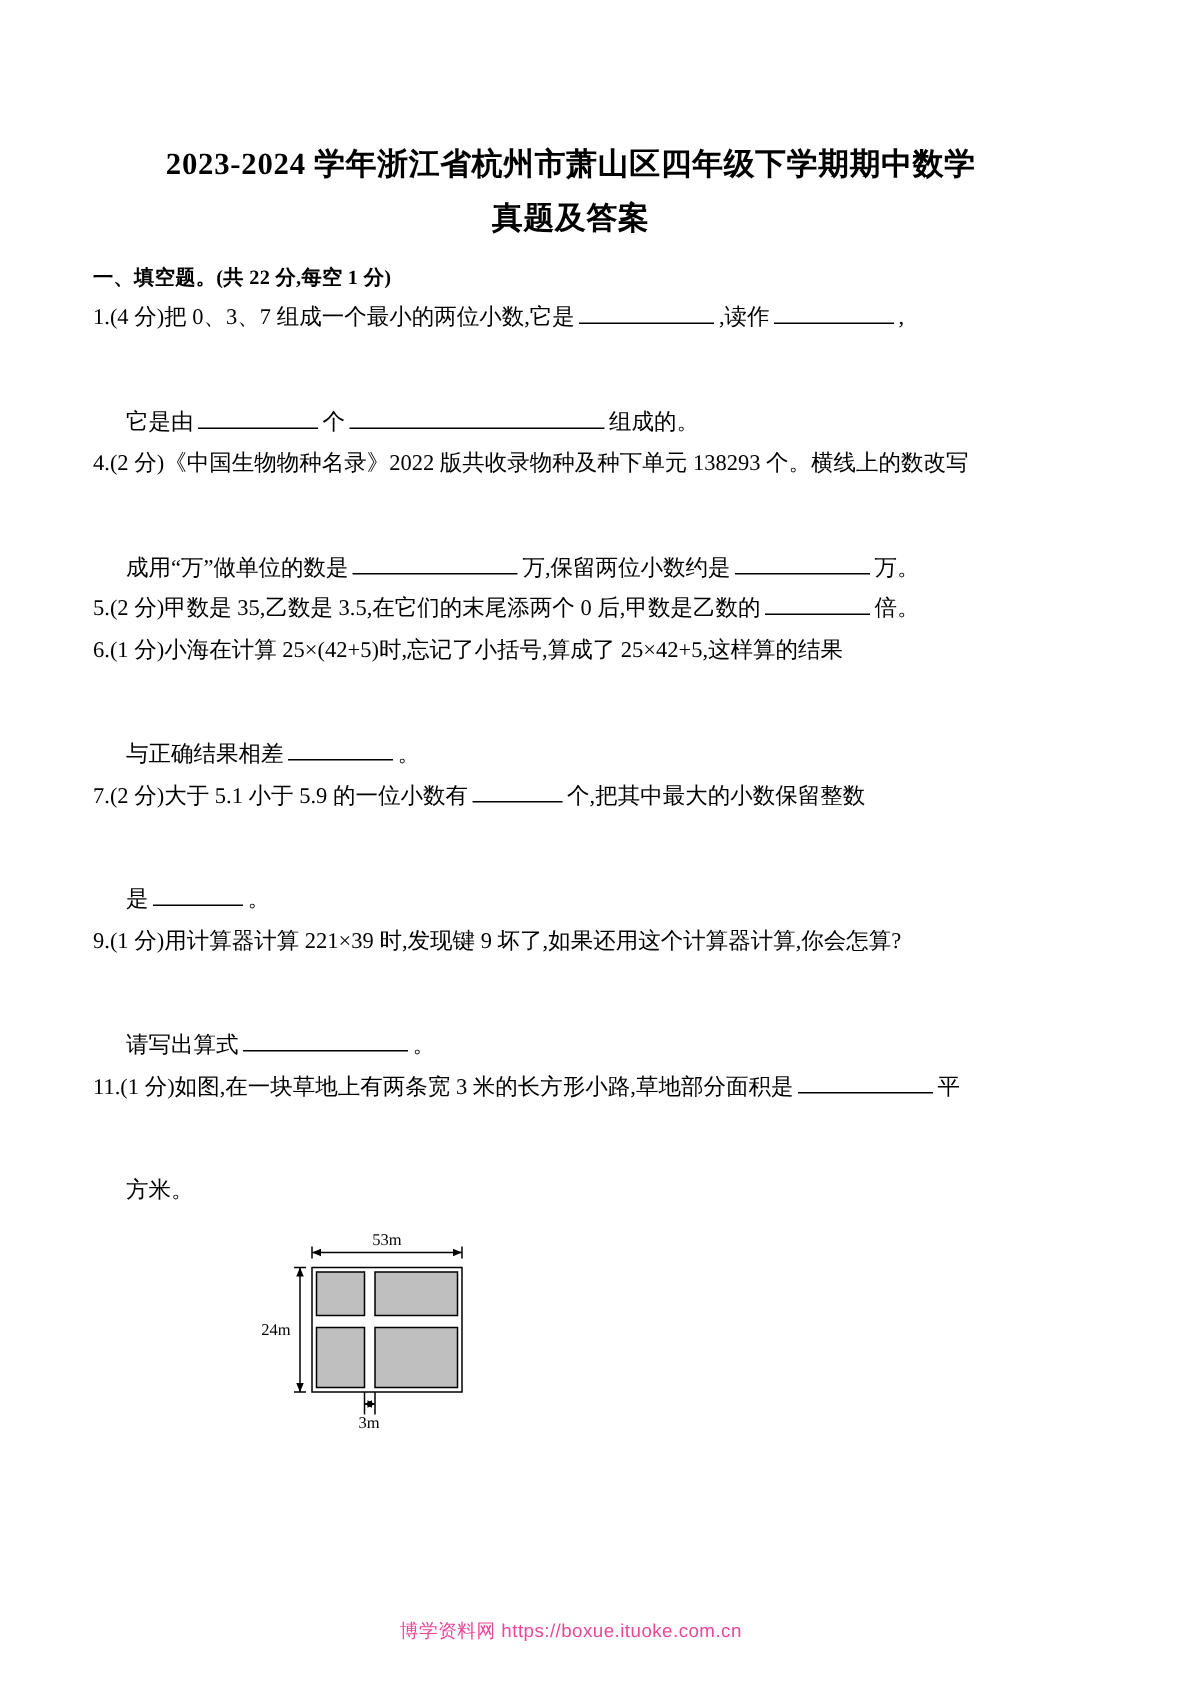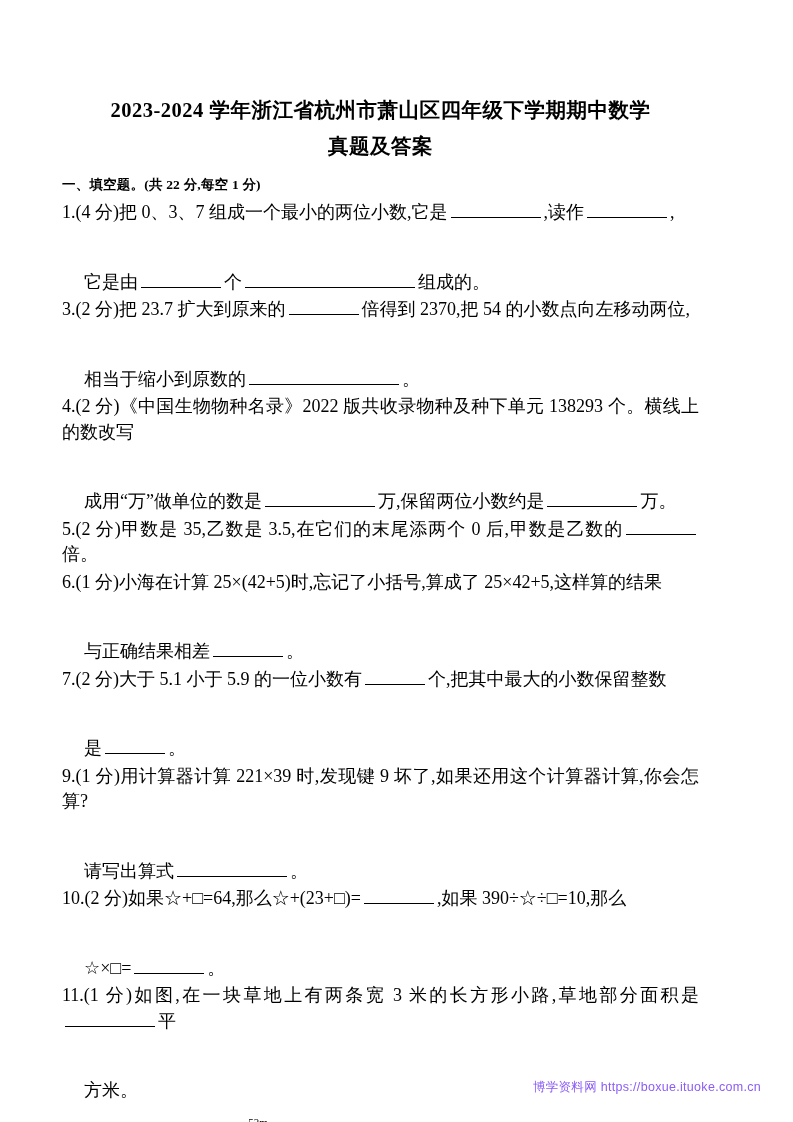--- a/index.html
+++ b/index.html
@@ -33,21 +33,21 @@
   }
   .title .l2 { display:block; }
   .section-head {
     font-size: 13.5px;
     font-weight: bold;
     margin-top: 12px;
     margin-bottom: 6px;
     letter-spacing: 0.2px;
   }
   .q {
-    font-size: 18px;
+    font-size: 15px;
     line-height: 25.5px;
     margin-bottom: 2px;
     text-align: justify;
   }
   .q .body { display: block; margin-top: 44px; }
   .indent { display:inline-block; width: 22px; }
   .blank {
     display: inline-block;
     border-bottom: 1px solid #000;
     vertical-align: baseline;
@@ -64,23 +64,23 @@
   .center-line { text-align: center; }
   .fig-wrap {
     margin-top: 10px;
     margin-left: 100px;
   }
   .footer {
     position: absolute;
     left: 0;
     right: 0;
     bottom: 26px;
-    text-align: right;
+    text-align: center;
     font-size: 12.5px;
-    color: #8b5cf6;
+    color: #ec4899;
     font-family: "Liberation Sans", sans-serif;
     letter-spacing: 0.3px;
   }
 </style>
 </head>
 <body>
 
 <div class="page">
 
   <div class="title">
@@ -91,26 +91,20 @@
   <div class="section-head">一、填空题。(共 22 分,每空 1 分)</div>
 
   <div class="q">
     <span>1.(4 分)把 0、3、7 组成一个最小的两位小数,它是</span><span class="blank b-90"></span><span>,读作</span><span class="blank b-80"></span><span>,</span>
     <span class="body">
       <span class="indent"></span><span>它是由</span><span class="blank b-80"></span><span>个</span><span class="blank b-170"></span><span>组成的。</span>
     </span>
   </div>
 
 
-  <div class="q">
-    <span>3.(2 分)把 23.7 扩大到原来的</span><span class="blank b-70"></span><span>倍得到 2370,把 54 的小数点向左移动两位,</span>
-    <span class="body">
-      <span class="indent"></span><span>相当于缩小到原数的</span><span class="blank b-150"></span><span>。</span>
-    </span>
-  </div>
 
   <div class="q">
     <span>4.(2 分)《中国生物物种名录》2022 版共收录物种及种下单元 138293 个。横线上的数改写</span>
     <span class="body">
       <span class="indent"></span><span>成用“万”做单位的数是</span><span class="blank b-110"></span><span>万,保留两位小数约是</span><span class="blank b-90"></span><span>万。</span>
     </span>
   </div>
 
   <div class="q">
     <span>5.(2 分)甲数是 35,乙数是 3.5,在它们的末尾添两个 0 后,甲数是乙数的</span><span class="blank b-70"></span><span>倍。</span>
@@ -131,26 +125,20 @@
   </div>
 
 
   <div class="q">
     <span>9.(1 分)用计算器计算 221×39 时,发现键 9 坏了,如果还用这个计算器计算,你会怎算?</span>
     <span class="body">
       <span class="indent"></span><span>请写出算式</span><span class="blank b-110"></span><span>。</span>
     </span>
   </div>
 
-  <div class="q">
-    <span>10.(2 分)如果☆+□=64,那么☆+(23+□)=</span><span class="blank b-70"></span><span>,如果 390÷☆÷□=10,那么</span>
-    <span class="body">
-      <span class="indent"></span><span>☆×□=</span><span class="blank b-70"></span><span>。</span>
-    </span>
-  </div>
 
   <div class="q">
     <span>11.(1 分)如图,在一块草地上有两条宽 3 米的长方形小路,草地部分面积是</span><span class="blank b-90"></span><span>平</span>
     <span class="body">
       <span class="indent"></span><span>方米。</span>
     </span>
   </div>
 
   <div class="fig-wrap">
     <svg width="260" height="135" viewBox="0 0 260 135">

